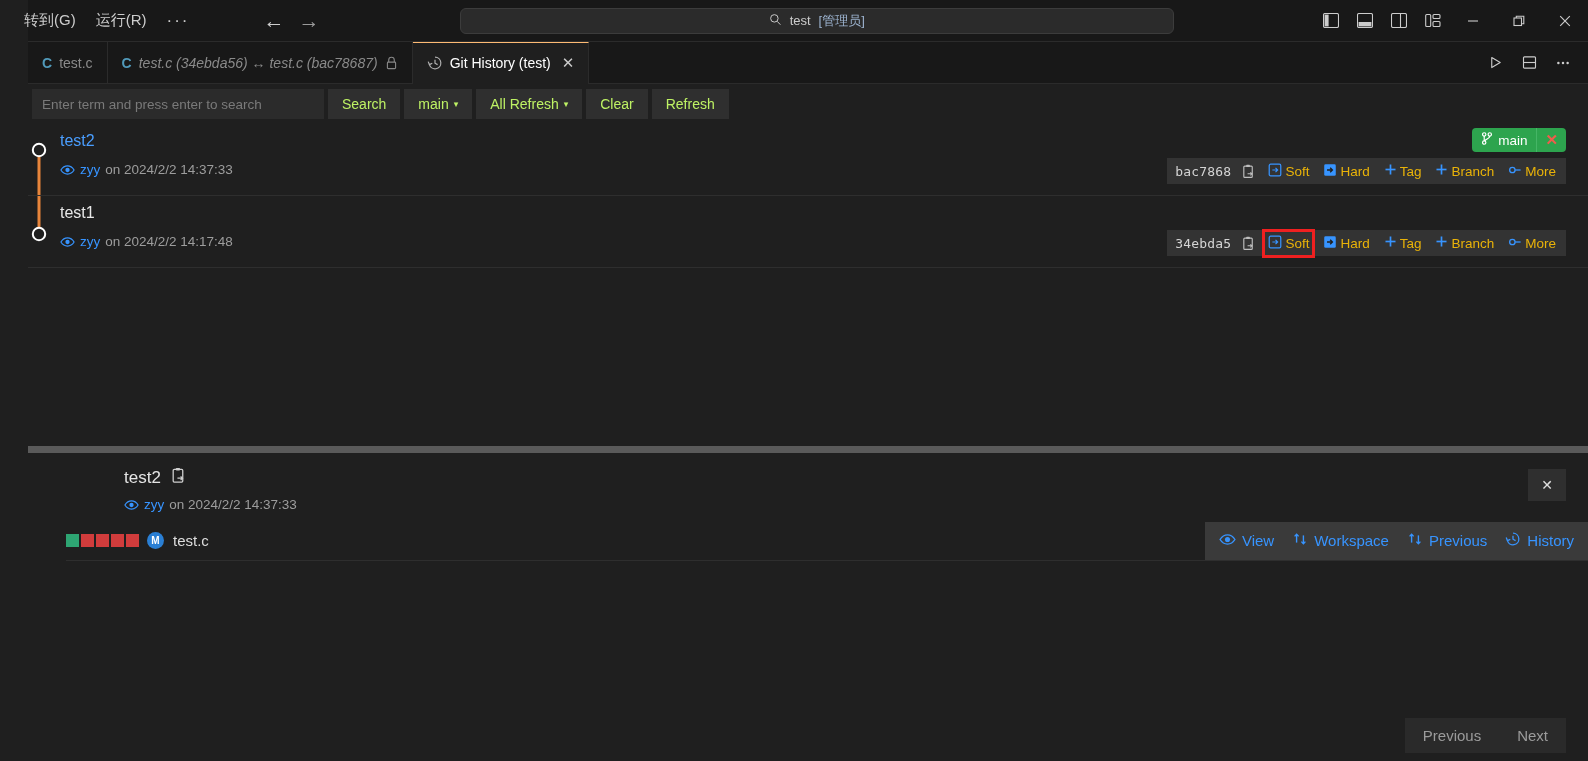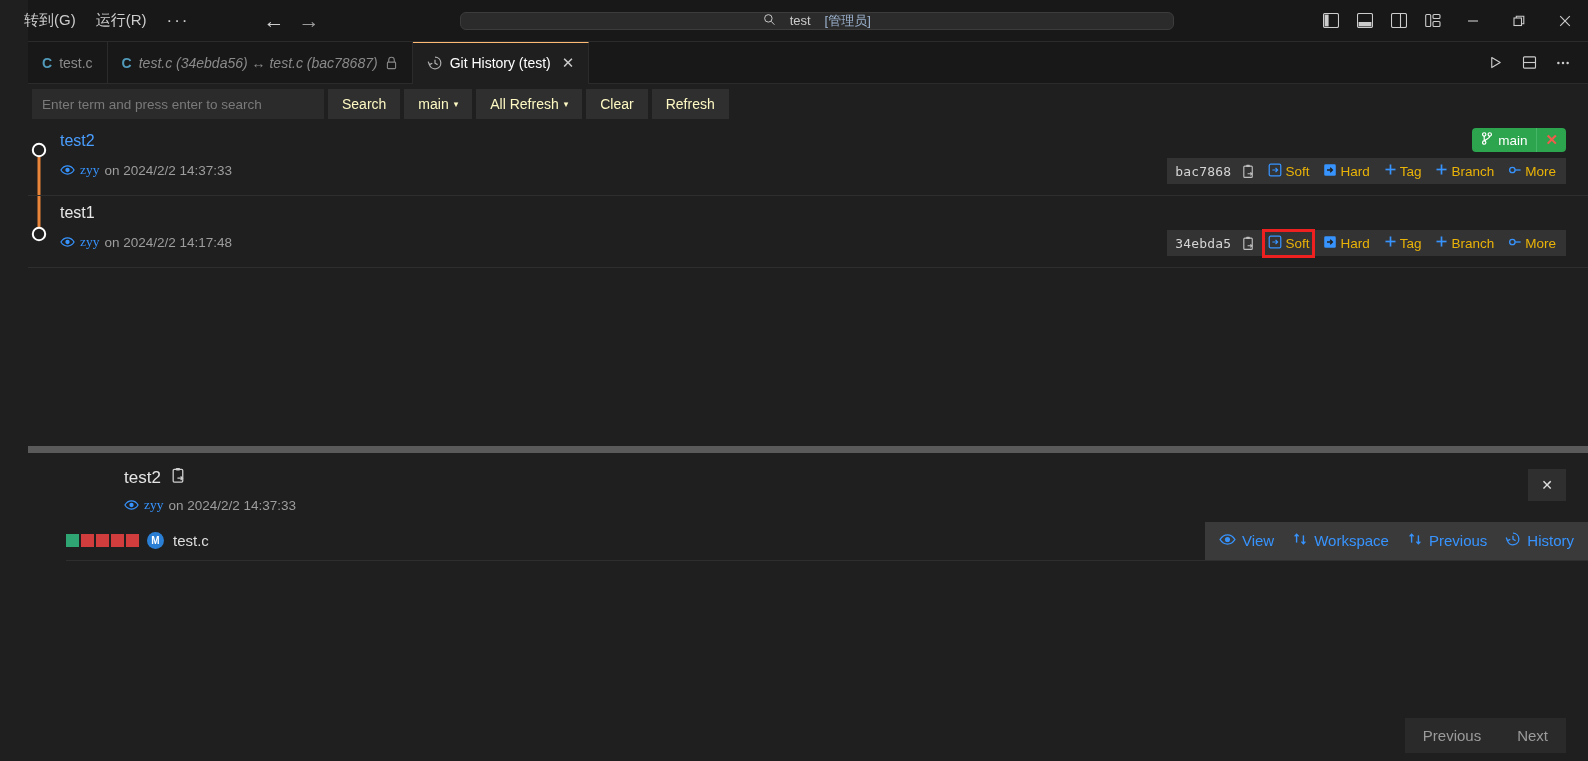--- a/index.html
+++ b/index.html
@@ -23,23 +23,23 @@
     font-size: 15px; color: #cccccc; padding: 4px 10px;
     white-space: nowrap; cursor: default;
   }
   .menu-item:first-child { margin-left: -14px; }
   .menu-dots { font-size: 17px; letter-spacing: 2px; color: #cccccc; padding: 2px 10px; }
   .navbtns { display: flex; align-items: center; gap: 14px; margin-left: 64px; }
   .navarrow { font-size: 21px; line-height: 1; color: #9a9a9a; }
   .navarrow.active { color: #cccccc; }
   .search-wrap { flex: 1; display: flex; justify-content: center; padding: 0 12px; }
   .qinput {
-    width: 714px; height: 18px; background: #2b2b2b;
+    width: 714px; height: 26px; background: #2b2b2b;
     border: 1px solid #3c3c3c; border-radius: 6px;
-    display: flex; align-items: center; justify-content: center; gap: 14px;
+    display: flex; align-items: center; justify-content: center; gap: 8px;
     font-size: 13px; color: #cccccc;
   }
   .qinput .magnifier { display: inline-block; }
   .qi-admin { color: #9cb3cf; }
   .win-zone { display: flex; align-items: center; height: 100%; }
   .layout-ico {
     width: 34px; height: 100%;
     display: flex; align-items: center; justify-content: center;
   }
   .wbtn {
@@ -82,21 +82,21 @@
   }
   .term-input {
     width: 292px; height: 30px; background: #2b2b2b;
     border: none; color: #f9a8d4; font-size: 13.5px;
     padding: 0 10px; outline: none;
     font-family: "Liberation Sans", sans-serif;
   }
   .term-input::placeholder { color: #7a7a7a; }
   .tb-btn {
     height: 30px; background: #2f2f2f; border: none;
-    color: #fef9c3; font-size: 14px; padding: 0 14px;
+    color: #bef264; font-size: 14px; padding: 0 14px;
     cursor: pointer; font-family: "Liberation Sans", sans-serif;
     display: flex; align-items: center; gap: 5px;
   }
   .caret { font-size: 9px; }
 
   
   .commit-list { position: relative; height: 322px; background: #1f1f1f; overflow: hidden; }
   .graph { position: absolute; left: 0; top: 0; width: 26px; height: 100%; }
   .commit-row {
     position: relative; height: 72px;
@@ -106,21 +106,21 @@
   .commit-subject {
     position: absolute; left: 32px; top: 8px;
     font-size: 16px; color: #e8e8e8;
   }
   .commit-subject.link { color: #4a9eff; }
   .commit-meta {
     position: absolute; left: 32px; top: 38px;
     font-size: 13.5px; color: #9d9d9d;
     display: flex; align-items: center; gap: 5px;
   }
-  .author { color: #3794ff; font-family: Liberation Serif, serif; }
+  .author { color: #3794ff; }
   .eye-ico { display: inline-flex; }
 
   .branch-badge {
     position: absolute; right: 22px; top: 4px;
     display: flex; align-items: center;
     background: #2da44e; border-radius: 4px;
     height: 24px; font-size: 13.5px; color: #ffffff;
     overflow: hidden;
   }
   .bb-main { display: flex; align-items: center; gap: 5px; padding: 0 9px; }

